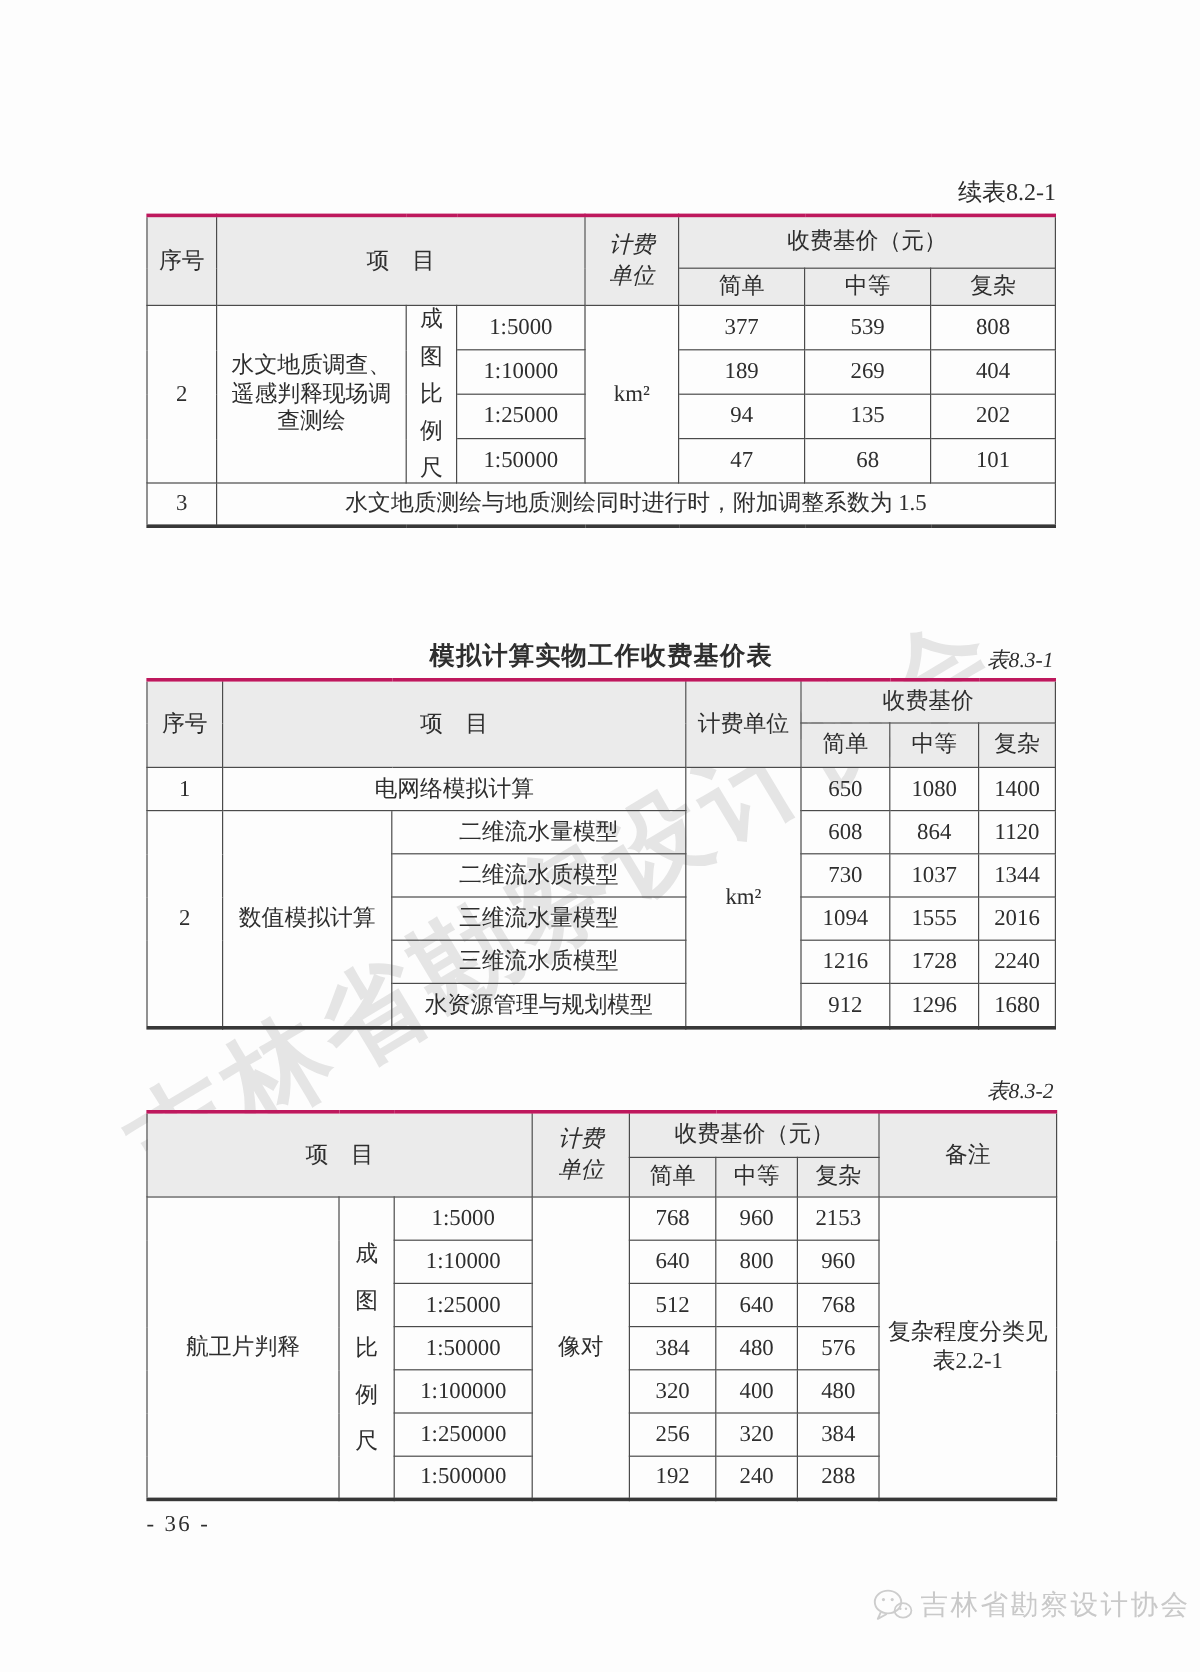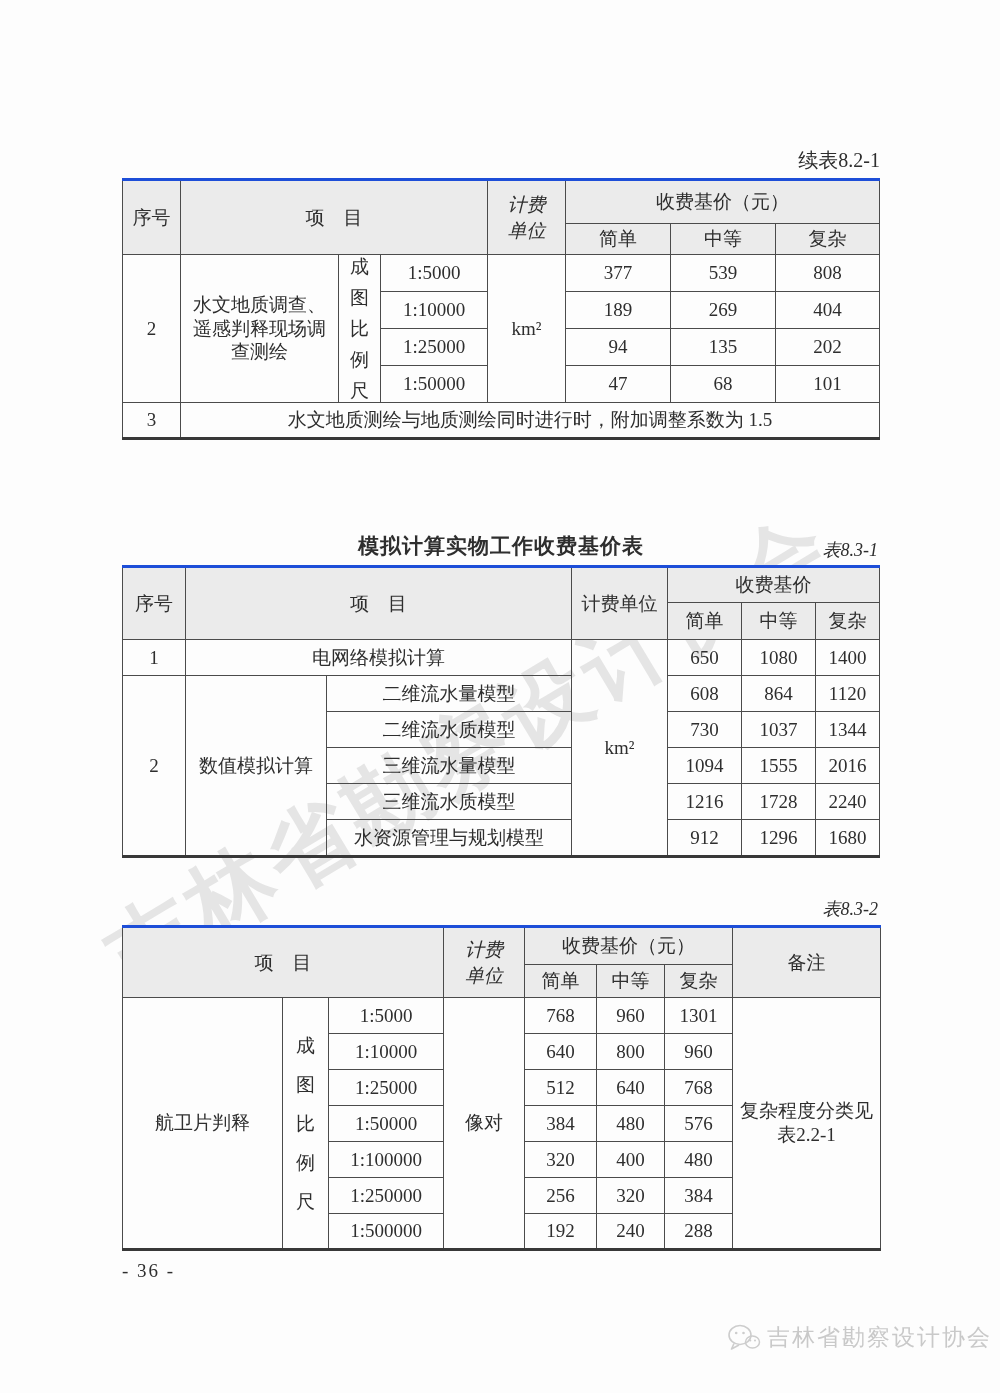--- a/index.html
+++ b/index.html
@@ -26,21 +26,21 @@
   }
 
   .cont-label {
     position: absolute; left: 122px; top: 147px; width: 758px;
     text-align: right; font-size: 20px;
   }
 
   table.tbl {
     position: absolute;
     border-collapse: collapse; table-layout: fixed;
-    border-top: 3px solid #1d4ed8;
+    border-top: 3px solid #be185d;
     border-bottom: 3px solid #383838;
   }
   table.tbl td {
     border: 1px solid #4b4b4b;
     text-align: center; vertical-align: middle;
     font-size: 19px; line-height: 1.25;
     padding: 1px 2px;
     overflow: hidden;
   }
   td.hd { background: #ebebeb; }
@@ -286,21 +286,21 @@
               <span>图</span>
               <span>比</span>
               <span>例</span>
               <span>尺</span>
             </div>
       </td>
       <td>1:5000</td>
       <td rowspan="7">像对</td>
       <td>768</td>
       <td>960</td>
-      <td>1301</td>
+      <td>2153</td>
       <td rowspan="7" class="remark-cell">复杂程度分类见表2.2-1</td>
     </tr>
     <tr style="height:36px">
       <td>1:10000</td>
       <td>640</td>
       <td>800</td>
       <td>960</td>
     </tr>
     <tr style="height:36px">
       <td>1:25000</td>

